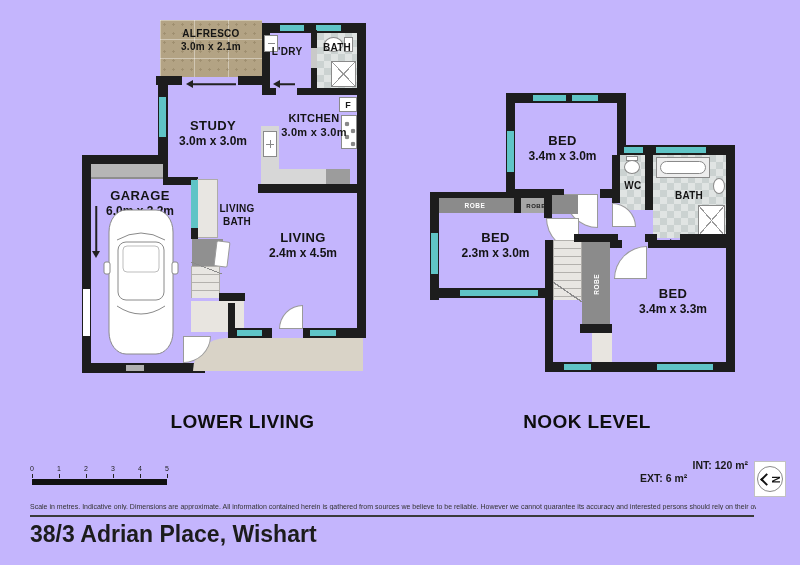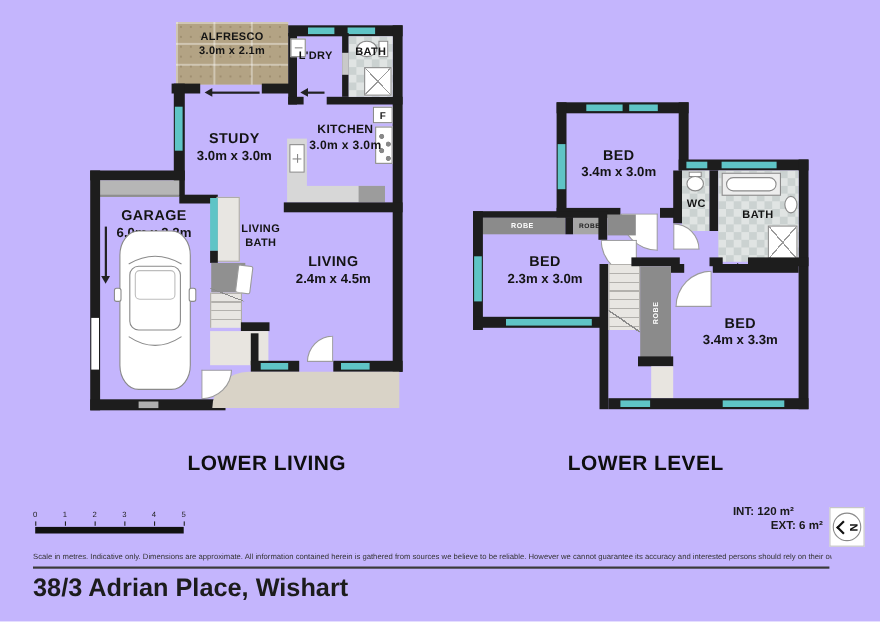--- a/index.html
+++ b/index.html
@@ -258,40 +258,40 @@
     <div class="w" style="left:153px;top:362px;width:182px;height:10px;"></div>
     <div class="win" style="left:164px;top:364px;width:27px;height:6px;"></div>
     <div class="win" style="left:257px;top:364px;width:56px;height:6px;"></div>
     <div class="lbl" style="left:222px;top:286px;width:102px;">
       <div class="nm">BED</div>
       <div class="dm">3.4m x 3.3m</div>
     </div>
   </div>
 
   <div class="title" style="left:150px;top:411px;width:185px;">LOWER LIVING</div>
-  <div class="title" style="left:497px;top:411px;width:180px;">LOWER LEVEL</div>
+  <div class="title" style="left:497px;top:411px;width:180px;">NOOK LEVEL</div>
 
   <div>
     <div class="ticknum" style="left:27px;top:465px;">0</div>
     <div class="ticknum" style="left:54px;top:465px;">1</div>
     <div class="ticknum" style="left:81px;top:465px;">2</div>
     <div class="ticknum" style="left:108px;top:465px;">3</div>
     <div class="ticknum" style="left:135px;top:465px;">4</div>
     <div class="ticknum" style="left:162px;top:465px;">5</div>
     <div class="tickmark" style="left:32px;top:474px;"></div>
     <div class="tickmark" style="left:59px;top:474px;"></div>
     <div class="tickmark" style="left:86px;top:474px;"></div>
     <div class="tickmark" style="left:113px;top:474px;"></div>
     <div class="tickmark" style="left:140px;top:474px;"></div>
     <div class="tickmark" style="left:167px;top:474px;"></div>
     <div class="abs" style="left:32px;top:479px;width:135px;height:6px;background:#111;"></div>
   </div>
 
-  <div class="abs" style="left:640px;top:459px;width:108px;font-size:10.5px;font-weight:600;text-align:center;">INT: 120 m²</div>
-  <div class="abs" style="left:640px;top:472px;width:108px;font-size:10.5px;font-weight:600;text-align:right;">EXT: 6 m²</div>
+  <div class="abs" style="left:640px;top:459px;width:108px;font-size:10.5px;font-weight:600;text-align:right;">INT: 120 m²</div>
+  <div class="abs" style="left:640px;top:472px;width:108px;font-size:10.5px;font-weight:600;text-align:left;">EXT: 6 m²</div>
   <div class="compass" style="left:754px;top:461px;width:30px;height:34px;">
     <div class="circ">
       <div class="chev"></div>
       <span class="nletter">N</span>
     </div>
   </div>
 
   <div class="footer-small" style="left:30px;top:503px;width:726px;">Scale in metres. Indicative only. Dimensions are approximate. All information contained herein is gathered from sources we believe to be reliable. However we cannot guarantee its accuracy and interested persons should rely on their own enquiries.</div>
   <div class="abs" style="left:30px;top:515px;width:724px;height:2px;background:#3a3a3a;"></div>
   <div class="abs" style="left:30px;top:521px;width:400px;font-size:23px;font-weight:600;color:#1c1c1c;">38/3 Adrian Place, Wishart</div>

